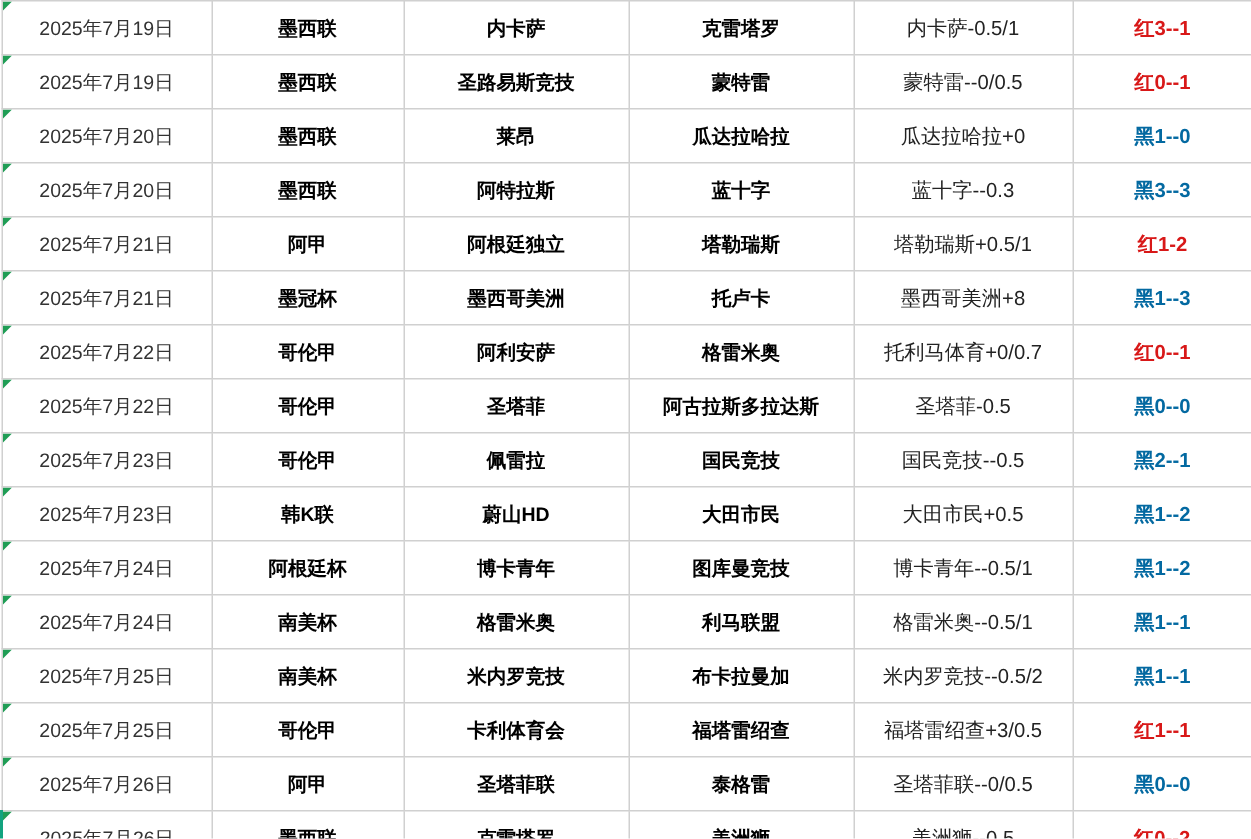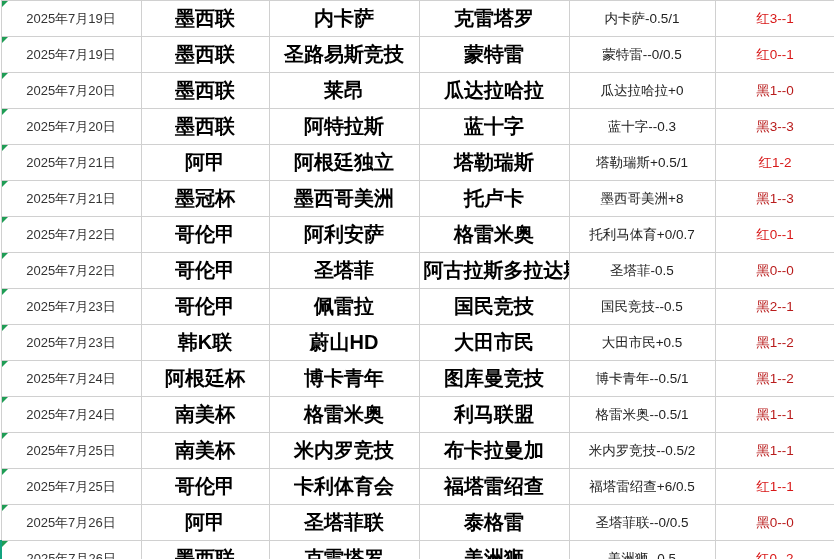--- a/index.html
+++ b/index.html
@@ -34,35 +34,35 @@
   col.c-away   { width: 150px; }
   col.c-hand   { width: 146px; }
   col.c-score  { width: 120px; }
 
   .cell-date {
     font-size: 13px;
     color: #333333;
     margin-top: 40px;
   }
   .cell-league, .cell-home, .cell-away {
-    font-size: 20px;
+    font-size: 13px;
     font-weight: bold;
     color: #000000;
   }
   .cell-hand {
     font-size: 13.5px;
     color: #222222;
     margin-top: 32px;
   }
   .cell-score {
     font-size: 13.5px;
-    font-weight: normal;
+    font-weight: bold;
   }
   .score-red   { color: #d81818; }
-  .score-black { color: #b91c1c; }
+  .score-black { color: #0369a1; }
 
   
   .marker::before {
     content: "";
     position: absolute;
     top: 0;
     left: 0;
     width: 0;
     height: 0;
     border-top: 6px solid #1f9d55;
@@ -192,21 +192,21 @@
         <td class="cell-home">米内罗竞技</td>
         <td class="cell-away">布卡拉曼加</td>
         <td class="cell-hand">米内罗竞技--0.5/2</td>
         <td class="cell-score score-black">黑1--1</td>
       </tr>
       <tr>
         <td class="cell-date marker">2025年7月25日</td>
         <td class="cell-league">哥伦甲</td>
         <td class="cell-home">卡利体育会</td>
         <td class="cell-away">福塔雷绍查</td>
-        <td class="cell-hand">福塔雷绍查+6/0.5</td>
+        <td class="cell-hand">福塔雷绍查+3/0.5</td>
         <td class="cell-score score-red">红1--1</td>
       </tr>
       <tr>
         <td class="cell-date marker">2025年7月26日</td>
         <td class="cell-league">阿甲</td>
         <td class="cell-home">圣塔菲联</td>
         <td class="cell-away">泰格雷</td>
         <td class="cell-hand">圣塔菲联--0/0.5</td>
         <td class="cell-score score-black">黑0--0</td>
       </tr>

